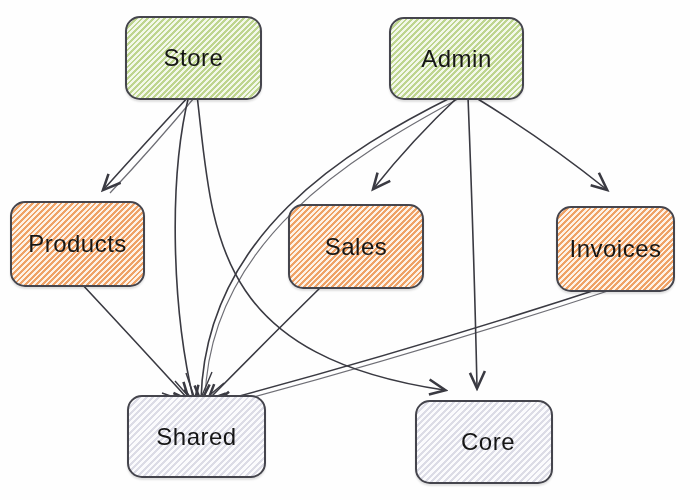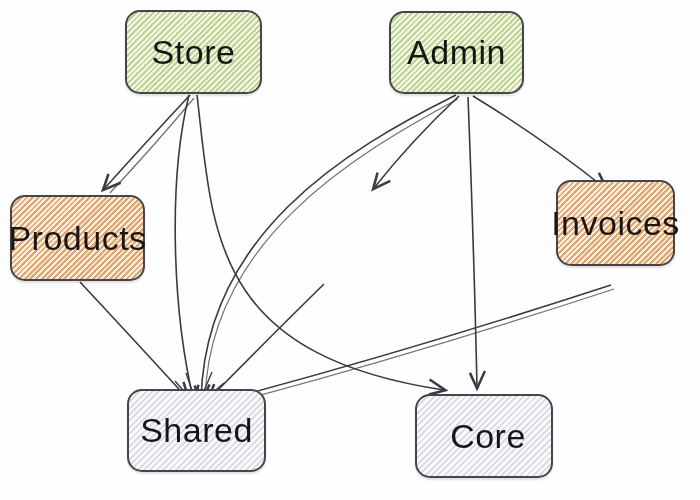--- a/index.html
+++ b/index.html
@@ -22,25 +22,26 @@
     width: 700px;
     height: 500px;
   }
   .node {
     position: absolute;
     display: flex;
     align-items: center;
     justify-content: center;
     border: 2px solid #45454d;
     border-radius: 15px;
-    font-size: 34px;
+    font-size: 24px;
     color: #161616;
     letter-spacing: 0.5px;
     box-sizing: border-box;
     box-shadow: 0 2px 2px rgba(0,0,0,0.12);
+    margin-top: 6px;
   }
   .node.green {
     background: repeating-linear-gradient(135deg,
       #f3f8ea 0px, #f3f8ea 2px,
       #bed58f 2px, #bed58f 4px);
   }
   .node.orange {
     background: repeating-linear-gradient(135deg,
       #fdf2e7 0px, #fdf2e7 2px,
       #efa266 2px, #efa266 4px);
@@ -48,21 +49,21 @@
   .node.gray {
     background: repeating-linear-gradient(135deg,
       #fbfbfd 0px, #fbfbfd 2.5px,
       #dcdce6 2.5px, #dcdce6 4.5px);
   }
   
   #node-store    { left: 125px; top: 10px;  width: 137px; height: 84px; }
   #node-admin    { left: 389px; top: 11px;  width: 135px; height: 83px; justify-content: center; }
   #node-products { left: 10px;  top: 195px; width: 135px; height: 86px; justify-content: center; }
   #node-sales    { left: 288px; top: 198px; width: 136px; height: 85px; }
-  #node-invoices { left: 556px; top: 180px; width: 119px; height: 86px; }
+  #node-invoices { left: 556px; top: 200px; width: 119px; height: 86px; }
   #node-shared   { left: 127px; top: 389px; width: 139px; height: 83px; }
   #node-core     { left: 415px; top: 394px; width: 138px; height: 84px; padding-left: 8px; }
   path.edge {
     fill: none;
     stroke: #3a3a42;
     stroke-width: 1.6;
   }
   path.edge-ghost {
     fill: none;
     stroke: #4a4a52;
@@ -110,20 +111,23 @@
   </div>
 
   <div class="node green" id="node-admin">
     <span>Admin</span>
   </div>
 
   <div class="node orange" id="node-products">
     <span>Products</span>
   </div>
 
+  <div class="node orange" id="node-sales">
+    <span>Sales</span>
+  </div>
 
   <div class="node orange" id="node-invoices">
     <span>Invoices</span>
   </div>
 
   <div class="node gray" id="node-shared">
     <span>Shared</span>
   </div>
 
   <div class="node gray" id="node-core">

